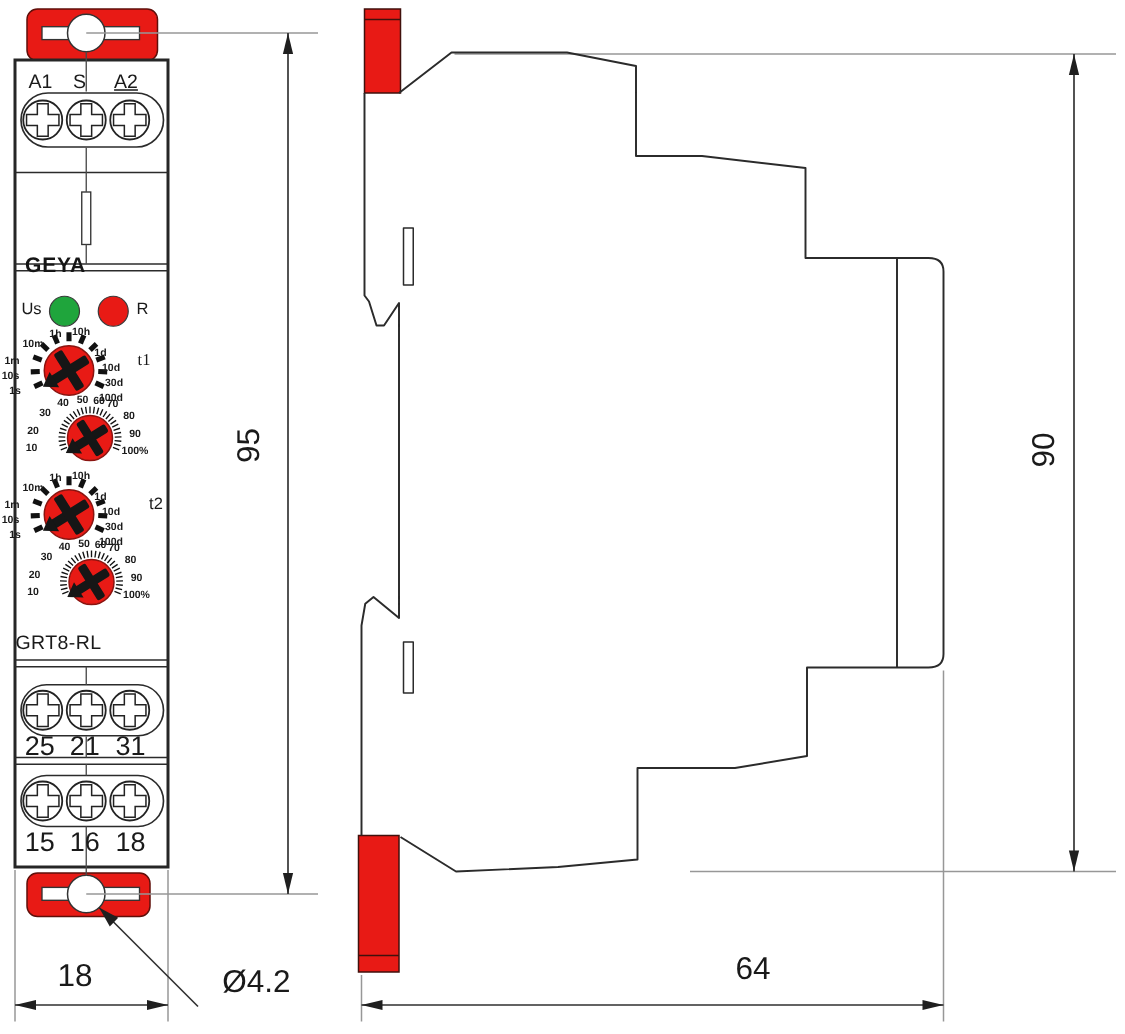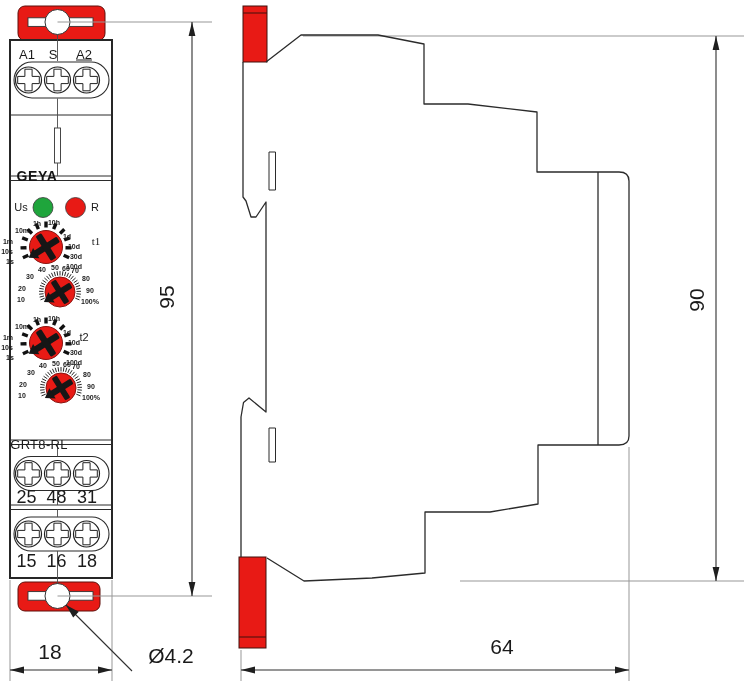--- a/index.html
+++ b/index.html
@@ -6,21 +6,21 @@
   #canvas{position:relative;width:750px;height:689px;background:#fff;overflow:hidden;
           font-family:"Liberation Sans",sans-serif;}
   #canvas svg{position:absolute;left:0;top:0;}
   #overlay{position:absolute;left:0;top:0;width:750px;height:689px;pointer-events:none;}
   .lbl{position:absolute;transform:translate(-50%,-50%);color:#1a1a1a;white-space:nowrap;
        font-family:"Liberation Sans",sans-serif;line-height:1;}
   .rot{transform:translate(-50%,-50%) rotate(-90deg);}
   .f7{font-size:7px;font-weight:bold;}
   .f11{font-size:11px;}
   .f12{font-size:13px;}
-  .f13{font-size:13px;letter-spacing:.3px;margin-top:16px;}
+  .f13{font-size:13px;letter-spacing:.3px;}
   .f14{font-size:18px;}
   .f21{font-size:21px;}
   .logo{font-size:14px;font-weight:900;letter-spacing:.6px;color:#151515;}
 </style>
 </head>
 <body>
 
 <div id="canvas" style="--accent-red: #e81a15; --led-green: #1fa53c; --led-red: #e81a15;">
 <svg width="750" height="689" viewBox="0 0 750 689">
 
@@ -277,26 +277,26 @@
   <span class="lbl logo" style="left:37px;top:176px;">GEYA</span>
 
   <span class="lbl f12" style="left:27px;top:54px;">A1</span>
   <span class="lbl f12" style="left:53px;top:54px;">S</span>
   <span class="lbl f12" style="left:84px;top:54px;text-decoration:underline;">A2</span>
 
   <span class="lbl f11" style="left:21px;top:207px;">Us</span>
   <span class="lbl f11" style="left:95px;top:207px;">R</span>
 
   <span class="lbl f11" style="left:96px;top:241px;font-family:Liberation Serif, serif;">t1</span>
-  <span class="lbl f11" style="left:84px;top:337px;">t2</span>
+  <span class="lbl f11" style="left:104px;top:337px;">t2</span>
 
   <span class="lbl f13" style="left:39px;top:428px;">GRT8-RL</span>
 
   <span class="lbl f14" style="left:26.5px;top:497px;">25</span>
-  <span class="lbl f14" style="left:56.5px;top:497px;">48</span>
+  <span class="lbl f14" style="left:56.5px;top:497px;">21</span>
   <span class="lbl f14" style="left:87px;top:497px;">31</span>
 
   <span class="lbl f14" style="left:26.5px;top:561px;">15</span>
   <span class="lbl f14" style="left:56.5px;top:561px;">16</span>
   <span class="lbl f14" style="left:87px;top:561px;">18</span>
 
   <span class="lbl rot f21" style="left:166px;top:297px;">95</span>
   <span class="lbl rot f21" style="left:696px;top:300px;">90</span>
   <span class="lbl f21" style="left:50px;top:651px;">18</span>
   <span class="lbl f21" style="left:502px;top:646px;">64</span>

